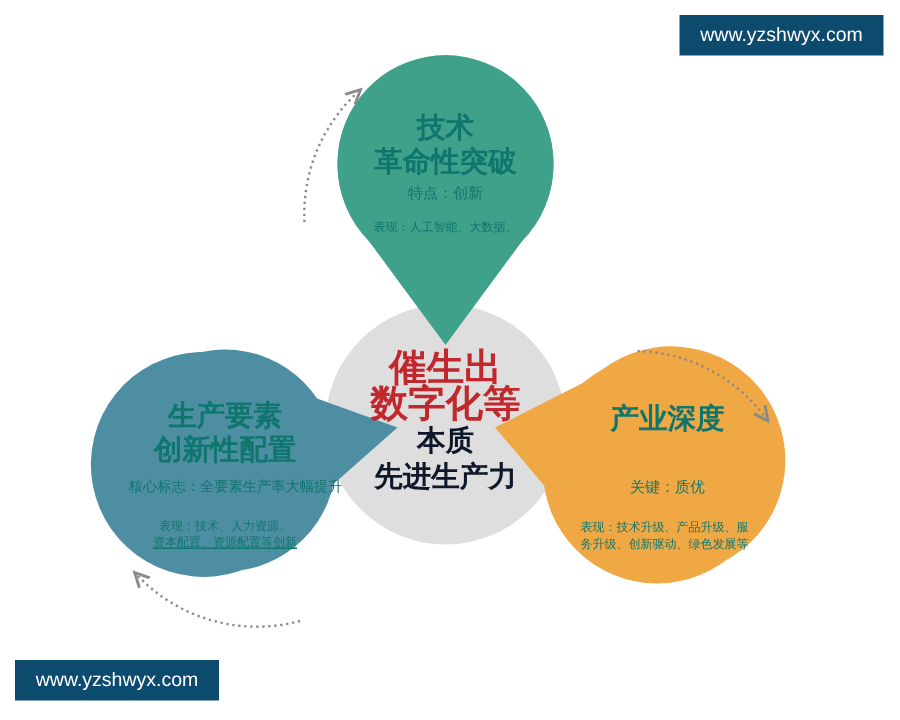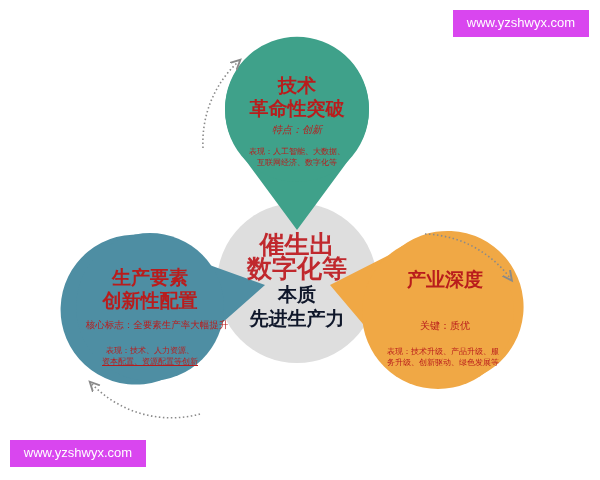--- a/index.html
+++ b/index.html
@@ -1,26 +1,26 @@
 <!DOCTYPE html>
 <html><head>
 <meta charset="utf-8">
 <style>
   html, body { margin:0; padding:0; }
   body { width:600px; height:480px; background:#ffffff; position:relative; overflow:hidden;
          font-family: "DejaVu Sans", "Liberation Sans", sans-serif; }
   .stage { position:absolute; left:0; top:0; width:600px; height:480px; }
   svg.shapes { position:absolute; left:0; top:0; }
-  .txt { position:absolute; text-align:center; color:#b91c1c; white-space:nowrap; }
+  .txt { position:absolute; text-align:center; color:#0f766e; white-space:nowrap; }
   .title { font-weight:bold; font-size:19px; line-height:23px; }
   .key { font-size:10px; line-height:14px; }
   .detail { font-size:8px; line-height:11px; }
   .center-red { color:#c0282d; font-weight:bold; font-size:25px; line-height:23px; }
   .center-blue { color:#0f172a; font-weight:bold; font-size:19px; line-height:23px; }
-  .watermark { position:absolute; background:#d946ef; color:#ffffff; font-size:13px;
+  .watermark { position:absolute; background:#0c4a6e; color:#ffffff; font-size:13px;
                font-family: "Liberation Sans", sans-serif; text-align:center; line-height:26px; height:27px; }
 </style>
 </head>
 <body>
 
 <div class="stage">
 
   <svg class="shapes" width="600" height="480" viewBox="0 0 600 480">
     <defs>
       <marker id="arrowhead" markerWidth="8" markerHeight="8" refX="4" refY="4" orient="auto">
@@ -39,23 +39,22 @@
     <path d="M330,285 L395,252 A76,76 0 1 1 385,350 Z" fill="#f0a845"></path>
     <circle cx="438" cy="313" r="76" fill="#f0a845"></circle>
 
     <path d="M203,148 A110,110 0 0 1 238,62" fill="none" stroke="#8a8a8a" stroke-width="1.6" stroke-dasharray="1.5,2.5" marker-end="url(#arrowhead)"></path>
     <path d="M425,234 A110,110 0 0 1 510,278" fill="none" stroke="#8a8a8a" stroke-width="1.6" stroke-dasharray="1.5,2.5" marker-end="url(#arrowhead)"></path>
     <path d="M200,414 A110,110 0 0 1 92,384" fill="none" stroke="#8a8a8a" stroke-width="1.6" stroke-dasharray="1.5,2.5" marker-end="url(#arrowhead)"></path>
   </svg>
 
   <div class="txt title" style="left:237px; top:74px; width:120px;">技术</div>
   <div class="txt title" style="left:227px; top:97px; width:140px;">革命性突破</div>
-  <div class="txt key" style="left:237px; top:123px; width:120px;font-style:italic;">特点：创新</div>
+  <div class="txt key" style="left:237px; top:123px; width:120px;">特点：创新</div>
   <div class="txt detail" style="left:227px; top:146px; width:140px;">表现：人工智能、大数据、</div>
-  <div class="txt detail" style="left:227px; top:157px; width:140px;">互联网经济、数字化等</div>
 
   <div class="txt center-red" style="left:237px; top:233px; width:120px;">催生出</div>
   <div class="txt center-red" style="left:232px; top:257px; width:130px;">数字化等</div>
   <div class="txt center-blue" style="left:247px; top:283px; width:100px;">本质</div>
   <div class="txt center-blue" style="left:232px; top:307px; width:130px;text-align:center;">先进生产力</div>
 
   <div class="txt title" style="left:90px; top:266px; width:120px;">生产要素</div>
   <div class="txt title" style="left:85px; top:289px; width:130px;">创新性配置</div>
   <div class="txt key" style="left:72px; top:318px; width:170px; font-size:9.5px;">核心标志：全要素生产率大幅提升</div>
   <div class="txt detail" style="left:80px; top:345px; width:140px;">表现：技术、人力资源、</div>

